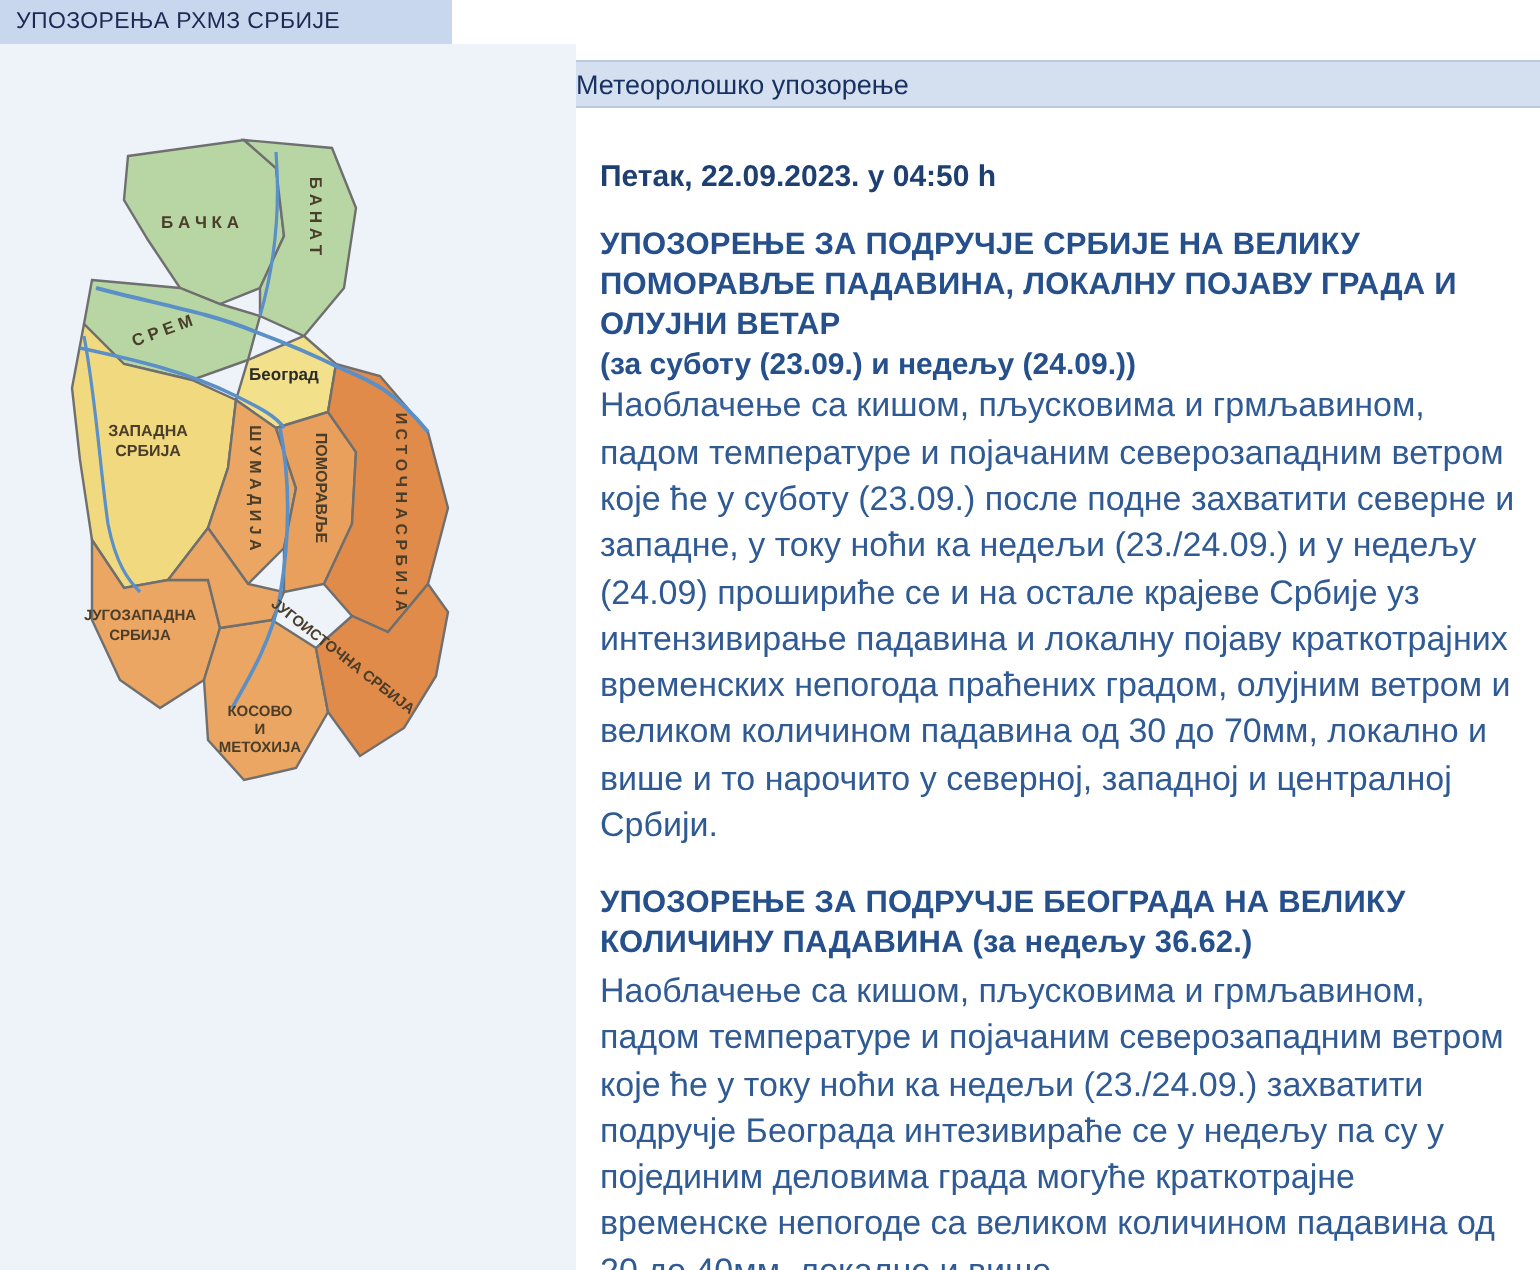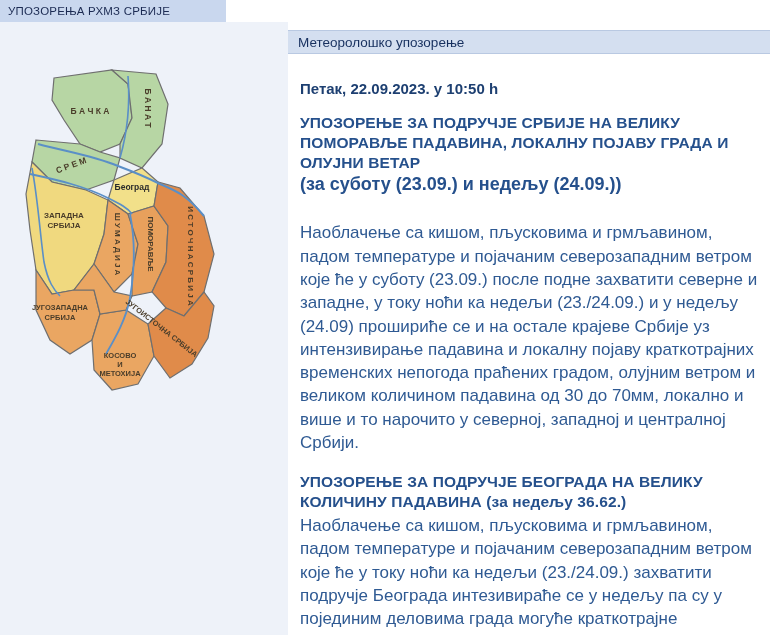--- a/index.html
+++ b/index.html
@@ -39,21 +39,21 @@
   .map-col {
     position: absolute;
     left: 0;
     top: 22px;
     width: 288px;
     height: 613px;
     background: #eef2f9;
   }
   .map-wrap {
     position: absolute;
-    left: 8px;
+    left: 18px;
     top: 26px;
     width: 262px;
     height: 420px;
   }
   .map-svg {
     display: block;
   }
   
   .panel {
     position: absolute;
@@ -69,21 +69,20 @@
     top: 8px;
     width: 482px;
     height: 24px;
     background: #d4dff0;
     border-top: 1px solid #b9c9e2;
     border-bottom: 1px solid #b9c9e2;
     color: #17305f;
     font-size: 13.5px;
     display: flex;
     align-items: center;
-    padding-left: 10px;
     box-sizing: border-box;
   }
   .content {
     position: absolute;
     left: 12px;
     top: 48px;
     width: 460px;
     color: #2b4d7e;
   }
   .date-line {
@@ -94,24 +93,24 @@
   }
   h2.warn-head {
     font-size: 15.5px;
     font-weight: bold;
     color: #25508c;
     line-height: 1.28;
     margin: 0 0 2px 0;
     letter-spacing: .1px;
   }
   .warn-sub {
-    font-size: 18px;
+    font-size: 15px;
     font-weight: bold;
     color: #25508c;
-    margin: 0 0 26px 0;
+    margin: 0 0 0 0;
   }
   p.body-text {
     font-size: 17px;
     line-height: 1.37;
     color: #2f5a93;
     margin: 0 0 18px 0;
   }
   .footer-note {
     font-size: 12.5px;
     color: #2f5a93;
@@ -179,21 +178,21 @@
         <text x="112" y="319" text-anchor="middle" font-family="Liberation Sans, sans-serif" font-size="7.5" font-weight="bold" fill="#4a3d2a">И</text>
         <text x="112" y="328" text-anchor="middle" font-family="Liberation Sans, sans-serif" font-size="7.5" font-weight="bold" fill="#4a3d2a">МЕТОХИЈА</text>
       </svg>
     </div>
   </div>
 
   <div class="panel">
     <div class="panel-title">Метеоролошко упозорење</div>
 
     <div class="content">
-      <div class="date-line">Петак, 22.09.2023. у 10:50 h</div>
+      <div class="date-line">Петак, 22.09.2023. у 04:50 h</div>
 
       <h2 class="warn-head">УПОЗОРЕЊЕ ЗА ПОДРУЧЈЕ СРБИЈЕ НА ВЕЛИКУ ПОМОРАВЉЕ ПАДАВИНА, ЛОКАЛНУ ПОЈАВУ ГРАДА И ОЛУЈНИ ВЕТАР</h2>
       <div class="warn-sub">(за суботу (23.09.) и недељу (24.09.))</div>
       <p class="body-text">Наоблачење са кишом, пљусковима и грмљавином, падом температуре и појачаним северозападним ветром које ће у суботу (23.09.) после подне захватити северне и западне, у току ноћи ка недељи (23./24.09.) и у недељу (24.09) прошириће се и на остале крајеве Србије уз интензивирање падавина и локалну појаву краткотрајних временских непогода праћених градом, олујним ветром и великом количином падавина од 30 до 70мм, локално и више и то нарочито у северној, западној и централној Србији.</p>
 
       <h2 class="warn-head">УПОЗОРЕЊЕ ЗА ПОДРУЧЈЕ БЕОГРАДА НА ВЕЛИКУ КОЛИЧИНУ ПАДАВИНА (за недељу 36.62.)</h2>
       <p class="body-text">Наоблачење са кишом, пљусковима и грмљавином, падом температуре и појачаним северозападним ветром које ће у току ноћи ка недељи (23./24.09.) захватити подручје Београда интезивираће се у недељу па су у појединим деловима града могуће краткотрајне временске непогоде са великом количином падавина од 20 до 40мм, локално и више.</p>
 
     </div>
   </div>

